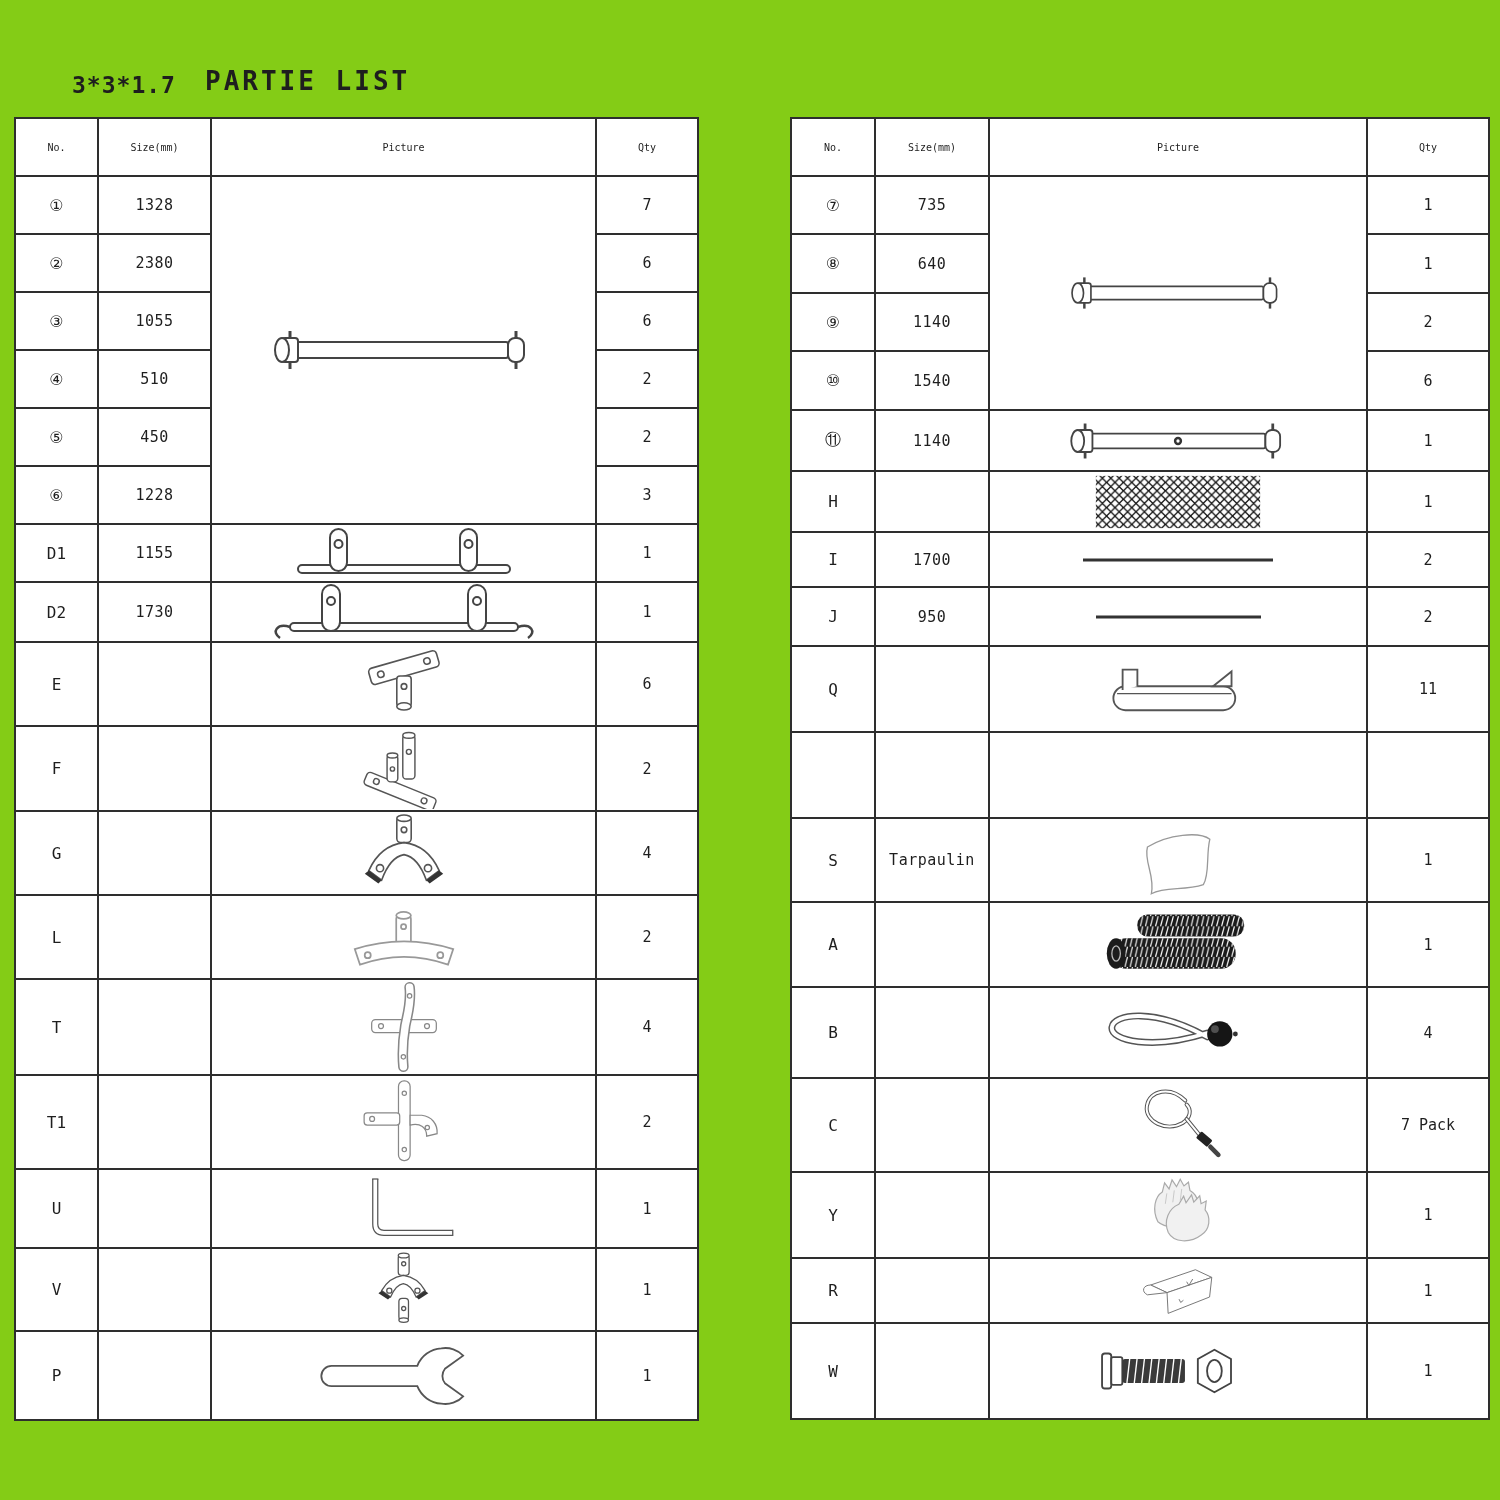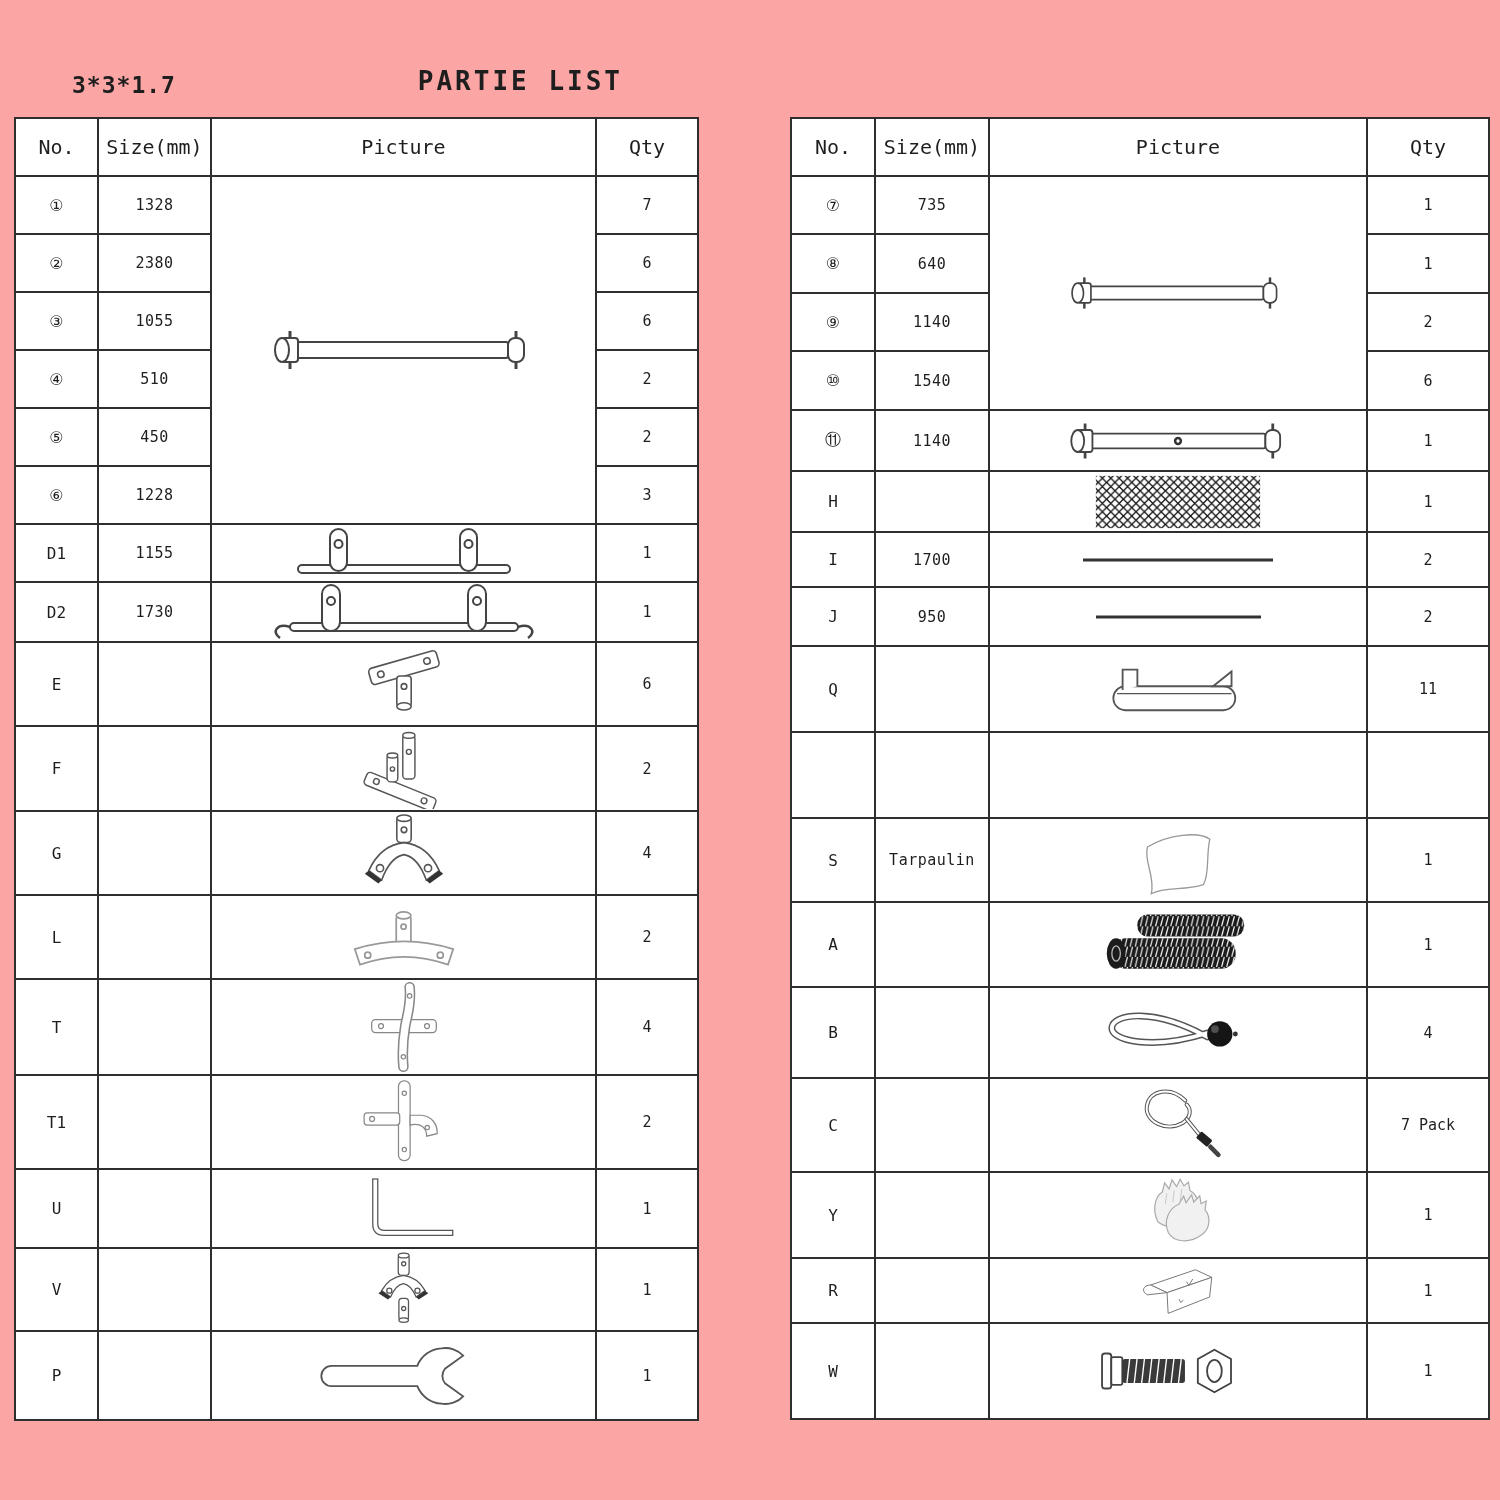--- a/index.html
+++ b/index.html
@@ -1,26 +1,26 @@
 <!DOCTYPE html>
 <html><head>
 <meta charset="utf-8">
 <style>
   html,body{margin:0;padding:0;background:#fff;}
   body{width:1500px;height:1500px;font-family:"DejaVu Sans Mono","DejaVu Sans","Liberation Mono",monospace;color:#1e1e1e;}
-  .sheet{position:relative;width:1500px;height:1500px;background:#fca5a5;overflow:hidden;}
+  .sheet{position:relative;width:1500px;height:1500px;background:#84cc16;overflow:hidden;}
   .model{position:absolute;left:72px;top:72px;font-size:23px;font-weight:700;letter-spacing:1px;}
-  .title{position:absolute;left:223px;top:66px;width:400px;text-align:right;font-size:26px;font-weight:700;letter-spacing:3px;}
+  .title{position:absolute;left:205px;top:66px;width:400px;text-align:left;font-size:26px;font-weight:700;letter-spacing:3px;}
   table{border-collapse:collapse;table-layout:fixed;position:absolute;top:117px;background:#fff;}
   .t-left{left:14px;width:683px;}
   .t-right{left:790px;width:698px;}
   th,td{border:2px solid #2e2e2e;padding:0;margin:0;text-align:center;vertical-align:middle;
         font-size:15px;font-weight:400;font-family:"DejaVu Sans Mono","DejaVu Sans","Liberation Mono",monospace;
         overflow:hidden;}
-  th{font-size:20px;}
+  th{font-size:10px;}
   td.c-no{font-size:16px;}
   td.c-size{letter-spacing:0.5px;}
   svg{display:block;margin:0 auto;}
 </style>
 </head>
 <body>
 
 <div class="sheet">
 
   <div class="model">3*3*1.7</div>

